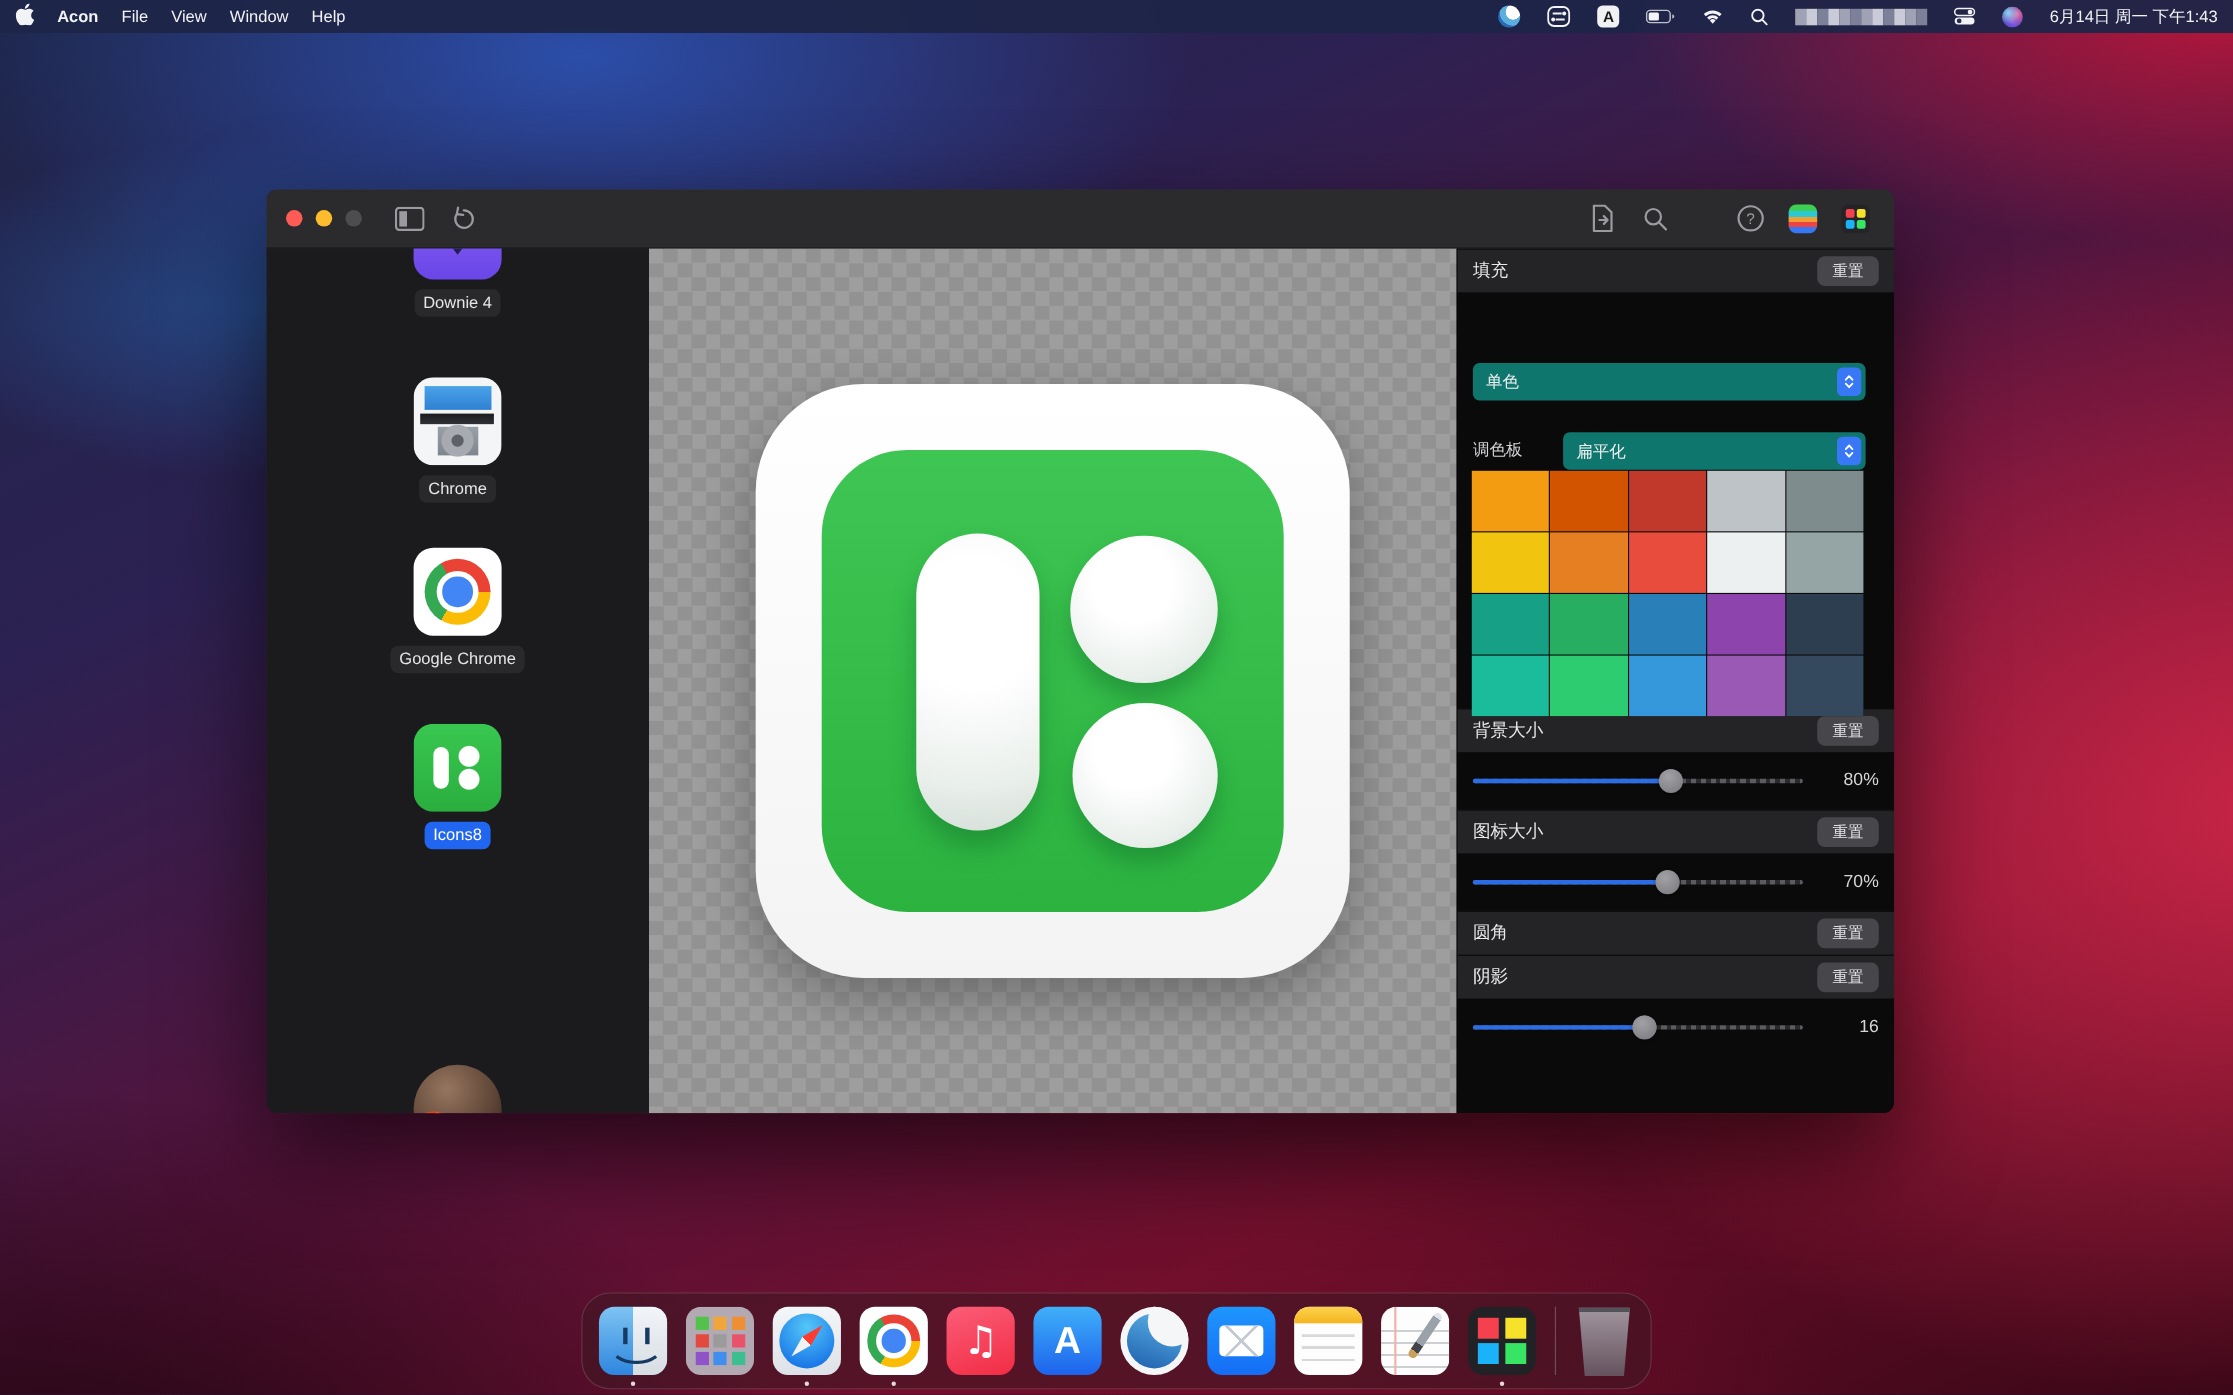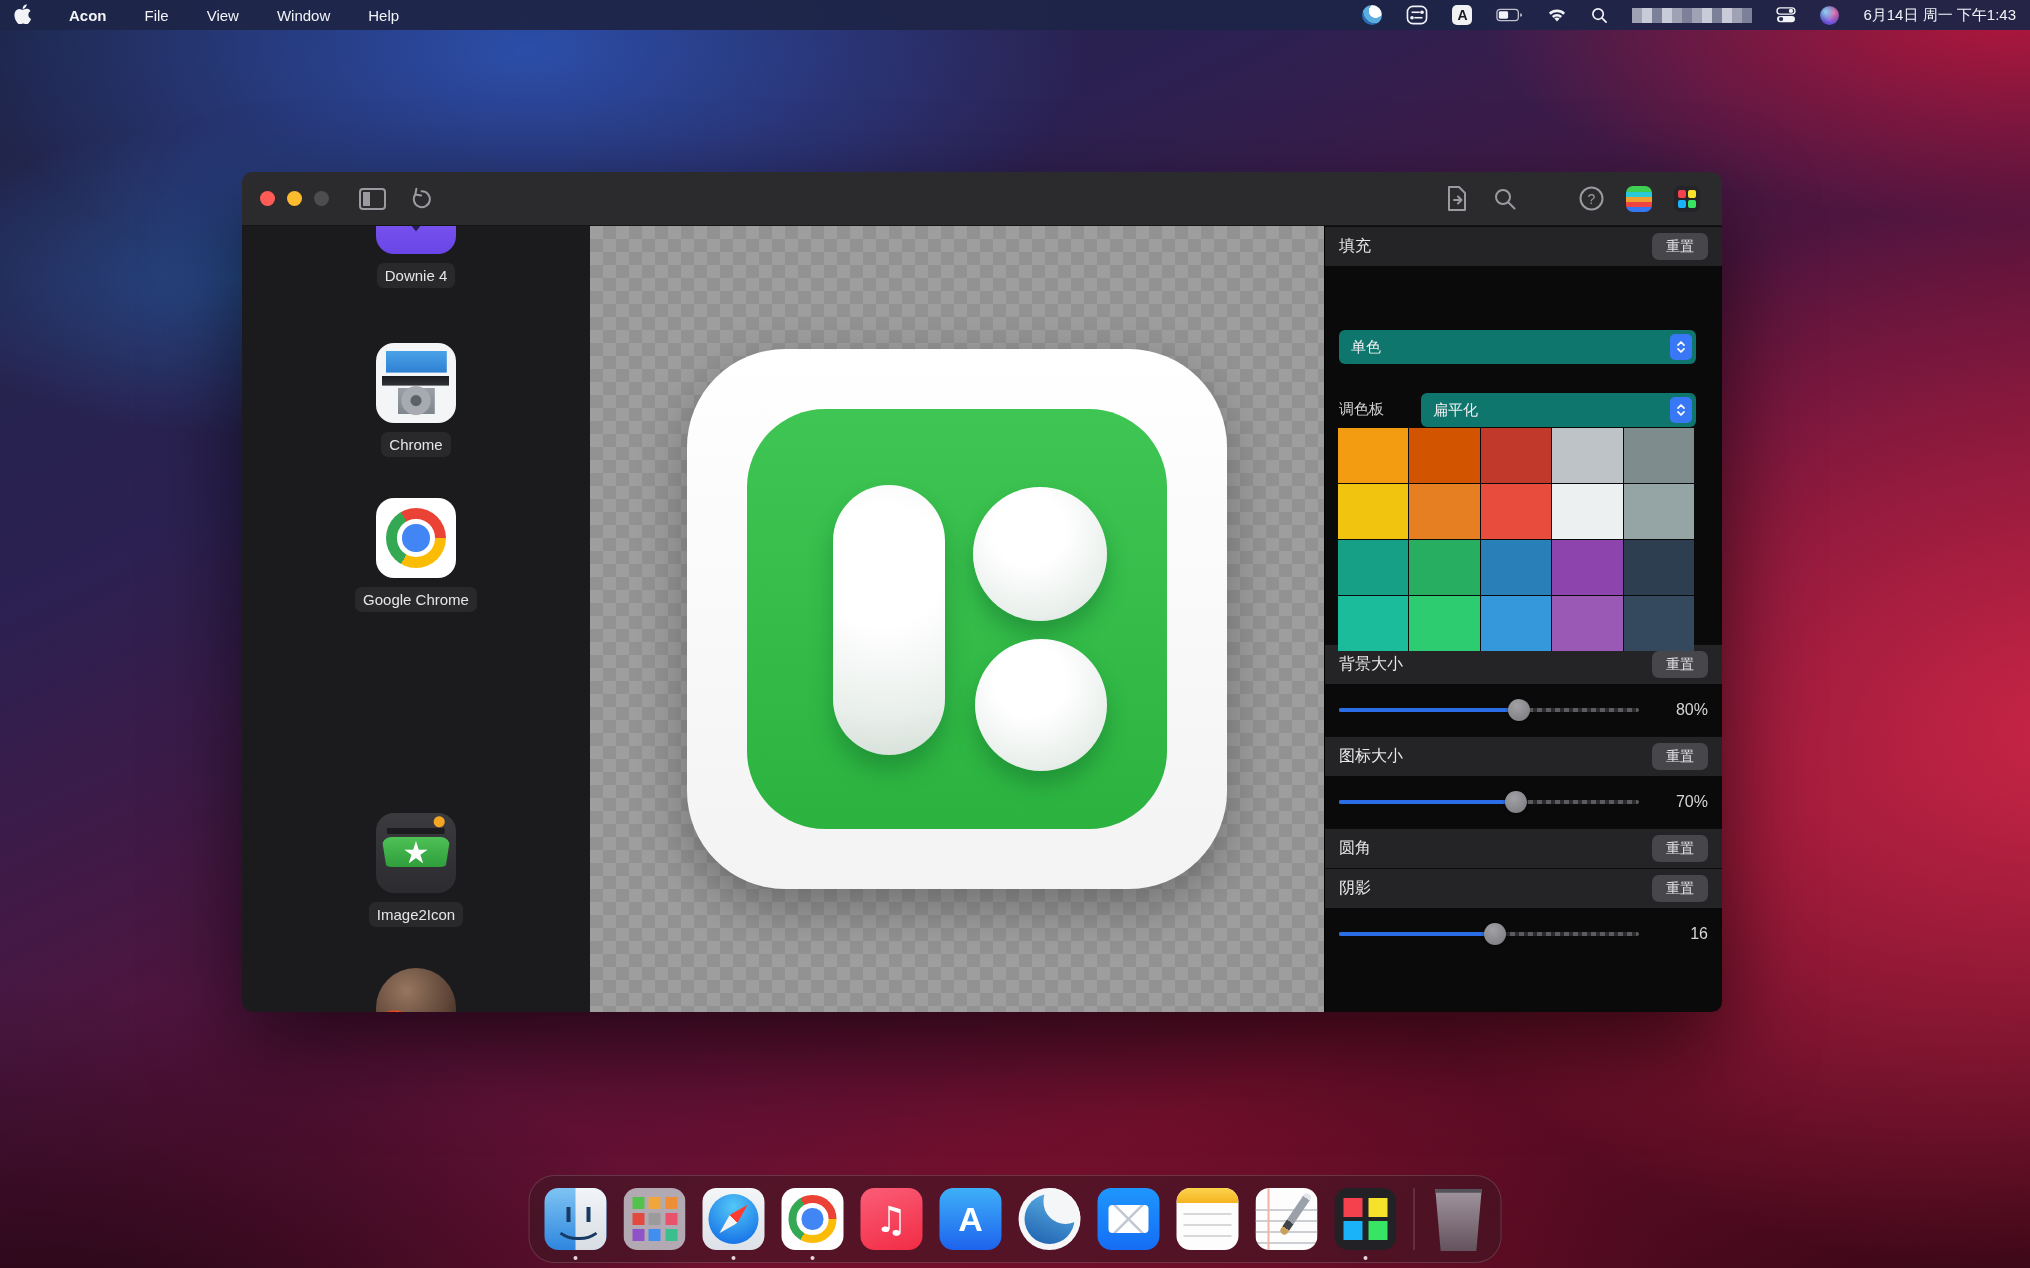--- a/index.html
+++ b/index.html
@@ -15,21 +15,21 @@
       radial-gradient(1150px 820px at 102% 58%, rgba(205,38,72,.95), rgba(205,38,72,0) 66%),
       radial-gradient(900px 520px at 55% 112%, rgba(125,15,45,.8), rgba(125,15,45,0) 70%),
       radial-gradient(1000px 600px at 2% 112%, rgba(18,3,9,.95), rgba(18,3,9,0) 72%),
       linear-gradient(155deg, #1d2649 0%, #2c2152 28%, #58123a 55%, #6e0f2c 75%, #3a0717 100%);
   }
 
   
   .menubar { position:absolute; left:0; top:0; width:100%; height:30px;
     background:rgba(29,37,72,.95); display:flex; align-items:center; justify-content:space-between;
     color:#f2f3f7; font-size:15px; padding:0 14px; z-index:50; }
-  .mb-left { display:flex; align-items:center; gap:38px;text-align:right; }
+  .mb-left { display:flex; align-items:center; gap:21px;text-align:right; }
   .mb-app { font-weight:bold; }
   .mb-item, .mb-app, .apple { cursor:default; }
   .mb-right { display:flex; align-items:center; gap:24px; }
   .st { display:inline-flex; align-items:center; justify-content:center; }
   .surge-mb { width:20px; height:20px; border-radius:50%;
     background: radial-gradient(circle at 68% 30%, #ffffff 0 34%, #5caede 36% 62%, #2a6cb4 64% 100%); }
   .abox { width:20px; height:20px; border-radius:5px; background:#f1f1f4; color:#1a1a1a;
     font-size:14px; font-weight:bold; display:flex; align-items:center; justify-content:center; }
   .siri { width:19px; height:19px; border-radius:50%;
     background: radial-gradient(circle at 30% 30%, #8fd4f5, transparent 55%),
@@ -360,23 +360,23 @@
           <span class="side-label">Downie 4</span>
         </div>
         <div class="side-item" style="top: 117px;">
           <div class="sicon sicon-dropdmg"></div>
           <span class="side-label">Chrome</span>
         </div>
         <div class="side-item" style="top: 272px;">
           <div class="sicon sicon-chrome chromeic"></div>
           <span class="side-label">Google Chrome</span>
         </div>
-        <div class="side-item" style="top: 587px;">
-          <div class="sicon sicon-image2icon"></div>
-          <span class="side-label">Image2Icon</span>
+        <div class="side-item" style="top: 432px;">
+          <div class="sicon sicon-icons8"></div>
+          <span class="side-label selected">Icons8</span>
         </div>
         <div class="side-item" style="top: 742px;">
           <div class="sicon sicon-basketball"></div>
         </div>
       </aside>
 
     <div class="canvas">
       <div class="prev-white">
         <div class="prev-green">
           <div class="g-bar"></div>

